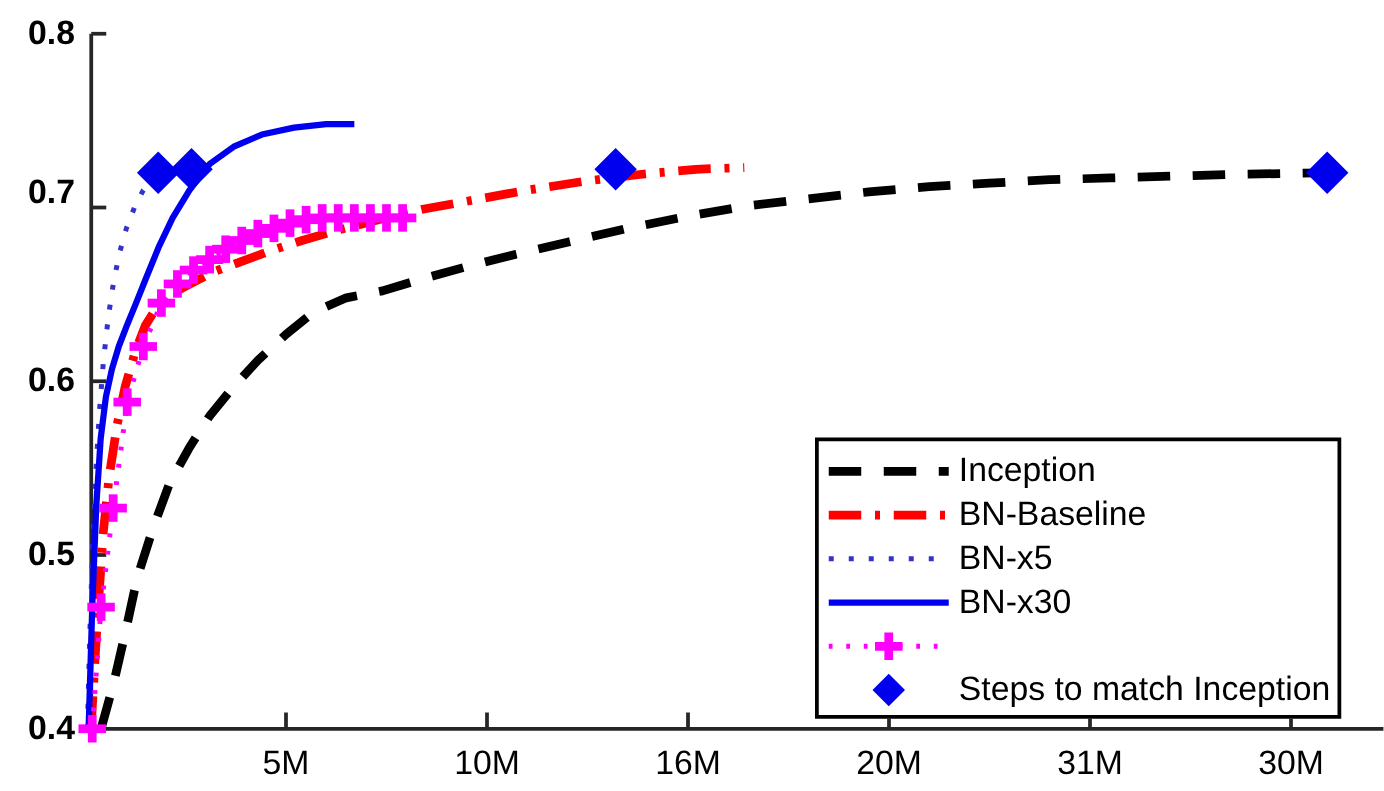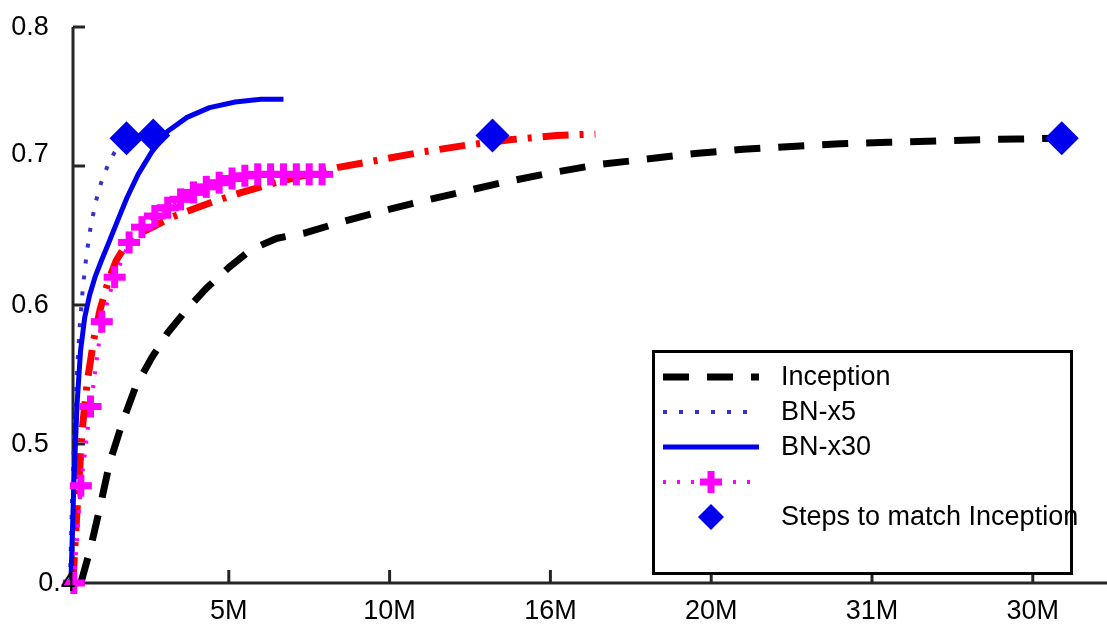--- a/index.html
+++ b/index.html
@@ -22,21 +22,21 @@
     height: 633px;
   }
   .tick-label {
     position: absolute;
     font-size: 27px;
     color: #000000;
     font-family: "Liberation Sans", sans-serif;
     white-space: nowrap;
     line-height: 1;
   }
-  .ylab { text-align: center; }
+  .ylab { text-align: right; font-weight: bold; }
   .xlab { text-align: center; }
   #legend {
     position: absolute;
     left: 652px;
     top: 350px;
     width: 421px;
     height: 225px;
     background: #ffffff;
     border: 3px solid #000000;
     padding: 6px 0 0 0;
@@ -52,21 +52,20 @@
     height: 35px;
     display: flex;
     align-items: center;
     justify-content: center;
   }
   .legend-text {
     font-size: 27px;
     color: #000000;
     font-family: "Liberation Sans", sans-serif;
     white-space: nowrap;
-    margin-left: 14px;
   }
 </style>
 </head>
 <body>
 
 <div id="page">
 
   <svg id="plot-svg" viewBox="0 0 1107 633" xmlns="http://www.w3.org/2000/svg">
     <g id="axes-group">
         <path d="M 73 27 L 73 583 L 1107 583" fill="none" stroke="#262626" stroke-width="3"></path>
@@ -175,21 +174,21 @@
       </g>
     <g id="markers-group">
         <polygon points="126.53119999999998,121.20000000000005 143.53119999999998,138.20000000000005 126.53119999999998,155.20000000000005 109.53119999999998,138.20000000000005" fill="#0000ee"></polygon>
         <polygon points="153.224,118.42000000000007 170.224,135.42000000000007 153.224,152.42000000000007 136.224,135.42000000000007" fill="#0000ee"></polygon>
         <polygon points="492.51199999999994,118.42000000000007 509.51199999999994,135.42000000000007 492.51199999999994,152.42000000000007 475.51199999999994,135.42000000000007" fill="#0000ee"></polygon>
         <polygon points="1061.744,121.20000000000005 1078.744,138.20000000000005 1061.744,155.20000000000005 1044.744,138.20000000000005" fill="#0000ee"></polygon>
       </g>
   </svg>
 
   <div id="ylabels">
-      <div class="tick-label ylab" style="left: 0px; width: 60px; top: 569px; margin-left: 27px;">0.4</div>
+      <div class="tick-label ylab" style="left: 0px; width: 60px; top: 569px;">0.4</div>
       <div class="tick-label ylab" style="left: 0px; width: 60px; top: 430px;">0.5</div>
       <div class="tick-label ylab" style="left: 0px; width: 60px; top: 291px;">0.6</div>
       <div class="tick-label ylab" style="left: 0px; width: 60px; top: 140px;">0.7</div>
       <div class="tick-label ylab" style="left: 0px; width: 60px; top: 13px;">0.8</div>
     </div>
   <div id="xlabels">
       <div class="tick-label xlab" style="left: 168.8px; width: 120px; top: 597px;">5M</div>
       <div class="tick-label xlab" style="left: 329.6px; width: 120px; top: 597px;">10M</div>
       <div class="tick-label xlab" style="left: 490.4px; width: 120px; top: 597px;">16M</div>
       <div class="tick-label xlab" style="left: 651.2px; width: 120px; top: 597px; text-align: center;">20M</div>
@@ -202,20 +201,28 @@
         <div class="legend-sample">
           <svg width="100" height="30" viewBox="0 0 100 30">
             <line x1="2" y1="15" x2="98" y2="15" stroke="#000000" stroke-width="7" stroke-dasharray="26,18"></line>
           </svg>
         </div>
         <span class="legend-text">Inception</span>
       </div>
       <div class="legend-row">
         <div class="legend-sample">
           <svg width="100" height="30" viewBox="0 0 100 30">
+            <line x1="2" y1="15" x2="98" y2="15" stroke="#ff0000" stroke-width="7" stroke-dasharray="26,11,4,11"></line>
+          </svg>
+        </div>
+        <span class="legend-text">BN-Baseline</span>
+      </div>
+      <div class="legend-row">
+        <div class="legend-sample">
+          <svg width="100" height="30" viewBox="0 0 100 30">
             <line x1="2" y1="15" x2="98" y2="15" stroke="#3333cc" stroke-width="4" stroke-dasharray="4,12"></line>
           </svg>
         </div>
         <span class="legend-text">BN-x5</span>
       </div>
       <div class="legend-row">
         <div class="legend-sample">
           <svg width="100" height="30" viewBox="0 0 100 30">
             <line x1="2" y1="15" x2="98" y2="15" stroke="#0000ee" stroke-width="5"></line>
           </svg>

